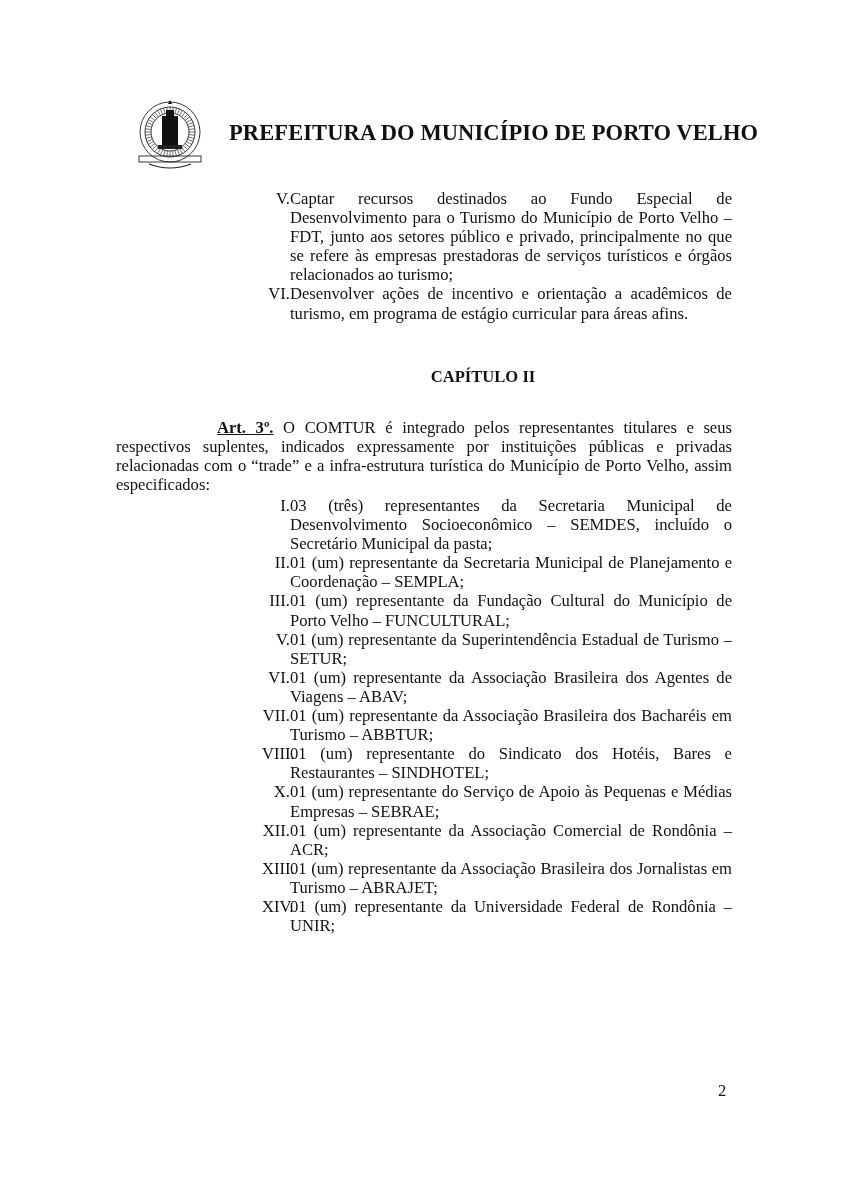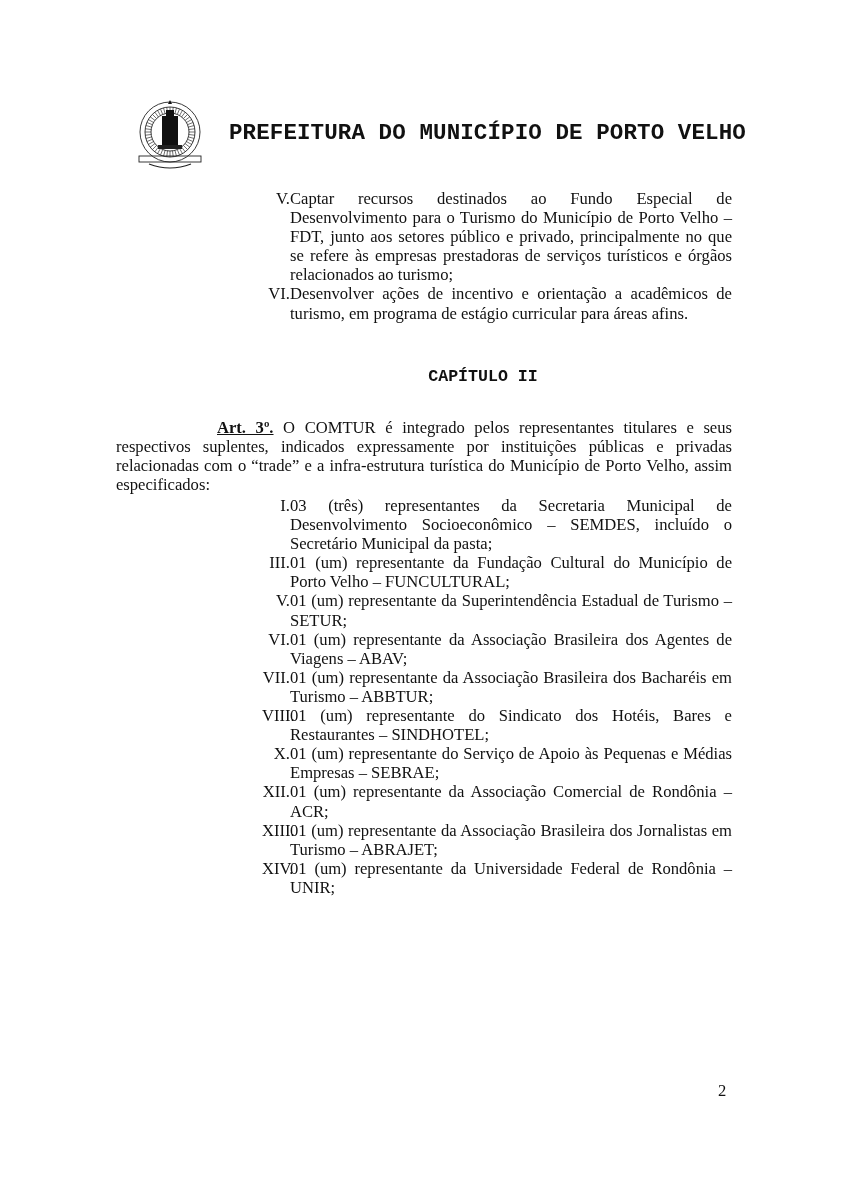--- a/index.html
+++ b/index.html
@@ -5,31 +5,31 @@
   html, body { margin: 0; padding: 0; background: #ffffff; }
   body {
     width: 848px; height: 1200px; position: relative; overflow: hidden;
     font-family: "Liberation Serif", "DejaVu Serif", serif;
     color: #111111;
   }
   .header { position: absolute; left: 133px; top: 98px; width: 620px; height: 80px; }
   .seal { position: absolute; left: 0; top: 0; width: 74px; height: 74px; }
   .org-title {
     position: absolute; left: 96px; top: 22px;
-    font-size: 22.5px; font-weight: bold; letter-spacing: 0.1px; white-space: nowrap; font-family: Liberation Mono, monospace;
+    font-size: 22.5px; font-weight: bold; letter-spacing: 0.1px; white-space: nowrap;
   }
   .items-block { position: absolute; left: 262px; width: 470px; font-size: 16.6px; line-height: 19.1px; }
   .item { display: flex; text-align: justify; }
   .item .num { width: 28px; flex: none; text-align: right; }
   .item .txt { flex: 1; text-align: justify; }
   .chapter {
     position: absolute; left: 0; width: 848px; text-align: center;
     font-weight: bold; font-size: 16.6px; line-height: 19.5px;
   }
-  .chapter .ttl { padding-left: 118px; font-family: Liberation Mono, monospace; }
+  .chapter .ttl { padding-left: 118px; }
   .article {
     position: absolute; left: 116px; top: 418px; width: 616px;
     font-size: 16.6px; line-height: 19.1px; text-align: justify;
   }
   .article .indent { display: inline-block; width: 101px; }
   .article b { font-weight: bold; text-decoration: underline; }
   .page-number { position: absolute; left: 718px; top: 1081px; font-size: 16.6px; }
 </style>
 </head>
 <body>
@@ -120,20 +120,24 @@
   <span class="indent"></span><b>Art. 3º.</b>
   <span>O COMTUR é integrado pelos representantes titulares e seus respectivos suplentes, indicados expressamente por instituições públicas e privadas relacionadas com o “trade” e a infra-estrutura turística do Município de Porto Velho, assim especificados:</span>
 </div>
 
 <div class="items-block" id="members" style="top:496px;">
   <div class="item">
       <span class="num">I.</span>
       <span class="txt">03 (três) representantes da Secretaria Municipal de Desenvolvimento Socioeconômico – SEMDES, incluído o Secretário Municipal da pasta;</span>
     </div>
   <div class="item">
+      <span class="num">II.</span>
+      <span class="txt">01 (um) representante da Secretaria Municipal de Planejamento e Coordenação – SEMPLA;</span>
+    </div>
+  <div class="item">
       <span class="num">III.</span>
       <span class="txt">01 (um) representante da Fundação Cultural do Município de Porto Velho – FUNCULTURAL;</span>
     </div>
   <div class="item">
       <span class="num">V.</span>
       <span class="txt">01 (um) representante da Superintendência Estadual de Turismo – SETUR;</span>
     </div>
   <div class="item">
       <span class="num">VI.</span>
       <span class="txt">01 (um) representante da Associação Brasileira dos Agentes de Viagens – ABAV;</span>

